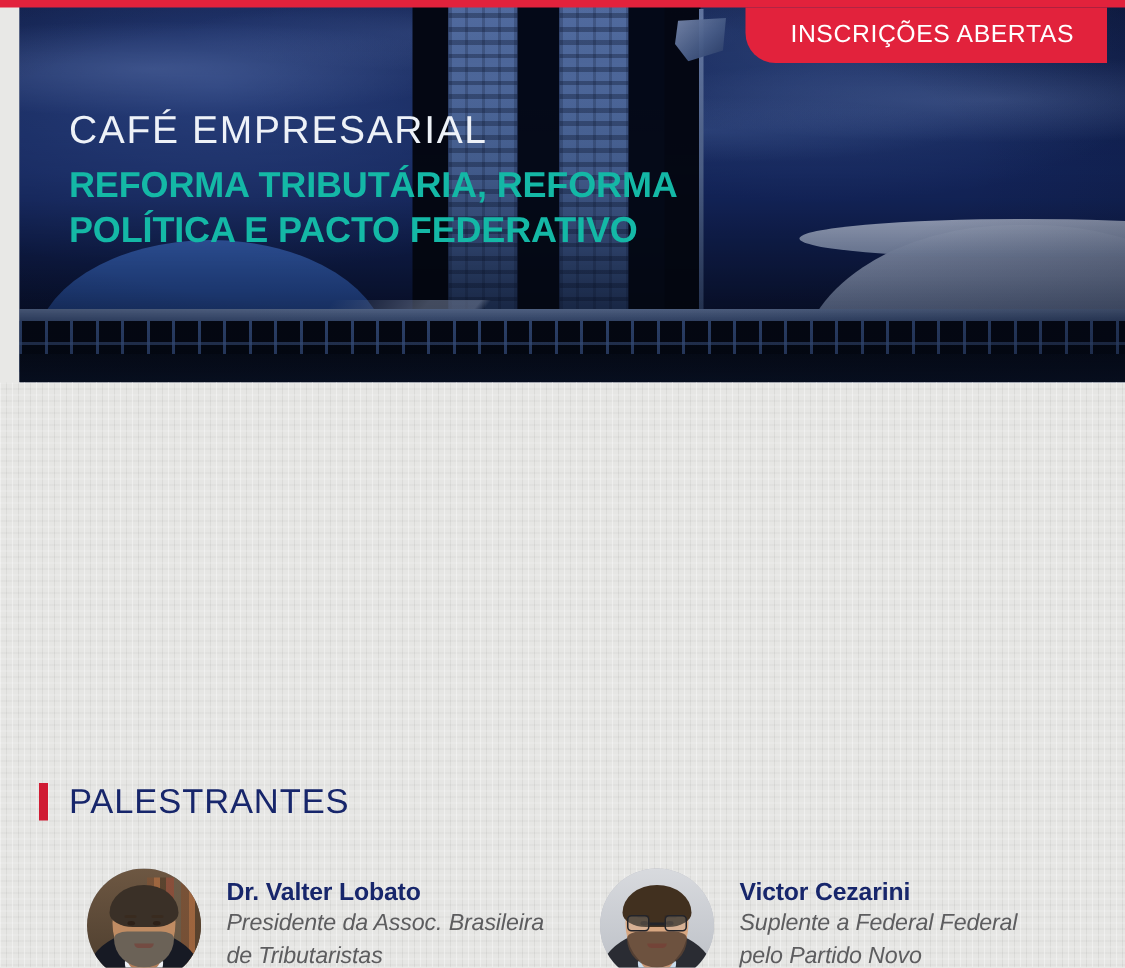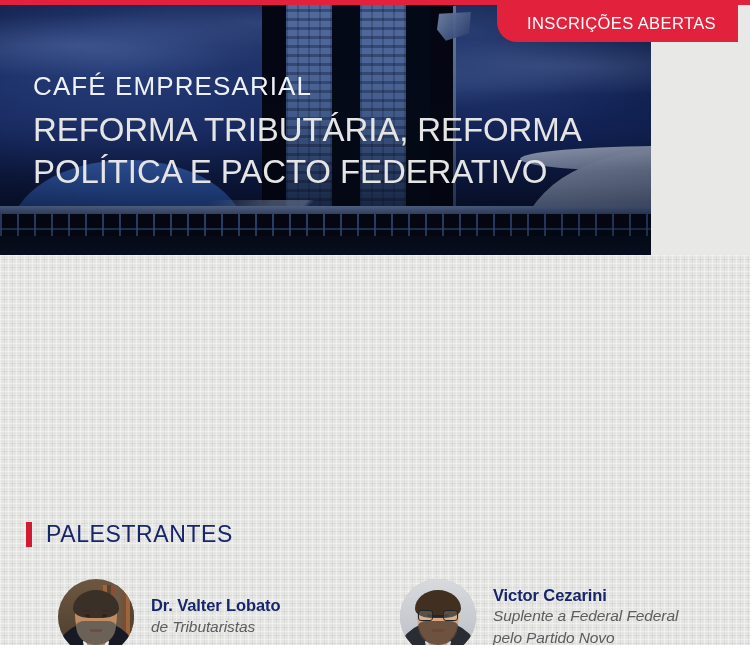--- a/index.html
+++ b/index.html
@@ -25,24 +25,25 @@
     top: 0; left: 0;
     width: 750px;
     height: 5px;
     background: #e2223c;
     z-index: 40;
   }
 
   
   .hero {
     position: relative;
-    width: 651px;
+    width: 738px;
     height: 255px;
     overflow: hidden;
     background: #12204a;
+    margin-left: 13px;
   }
 
   
   .hero-sky {
     position: absolute;
     inset: 0;
     background:
       radial-gradient(ellipse 420px 180px at 18% 22%, rgba(86,122,196,.55), rgba(86,122,196,0) 70%),
       radial-gradient(ellipse 360px 150px at 72% 12%, rgba(120,160,224,.38), rgba(120,160,224,0) 70%),
       linear-gradient(180deg, #16295c 0%, #1b3370 34%, #1a3170 52%, #122353 70%, #0a1433 88%, #070f26 100%);
@@ -224,23 +225,23 @@
   }
   .kicker {
     color: #eef2f8;
     font-size: 26px;
     font-weight: 300;
     letter-spacing: 1.1px;
     line-height: 1.1;
     margin-bottom: 8px;
   }
   .title-line {
-    color: #e5e5e5;
-    font-size: 33px;
-    font-weight: 400;
+    color: #14b8a6;
+    font-size: 24px;
+    font-weight: 700;
     letter-spacing: -0.1px;
     line-height: 1.28;
     white-space: nowrap;
   }
 
   
   .speakers {
     position: relative;
     width: 750px;
     height: 390px;
@@ -503,20 +504,21 @@
             <div class="p-hair" style="background:#3a3027;"></div>
             <div class="p-brow l"></div>
               <div class="p-brow r"></div>
             <div class="p-eye l"></div>
               <div class="p-eye r"></div>
             <div class="p-mouth"></div>
           </div>
         </div>
         <div class="speaker-info">
           <div class="speaker-name">Dr. Valter Lobato</div>
+          <div class="speaker-role">Presidente da Assoc. Brasileira</div>
           <div class="speaker-role">de Tributaristas</div>
         </div>
       </div>
 
       <div class="speaker col-right">
         <div class="avatar">
           <div class="avatar-art">
             <div class="p-bg" style="background:linear-gradient(180deg,#d8dade 0%,#b9bdc4 100%);"></div>
             <div class="p-shoulders" style="background:#2a2c33;"></div>
             <div class="p-shirt" style="background:#c9dced;"></div>

